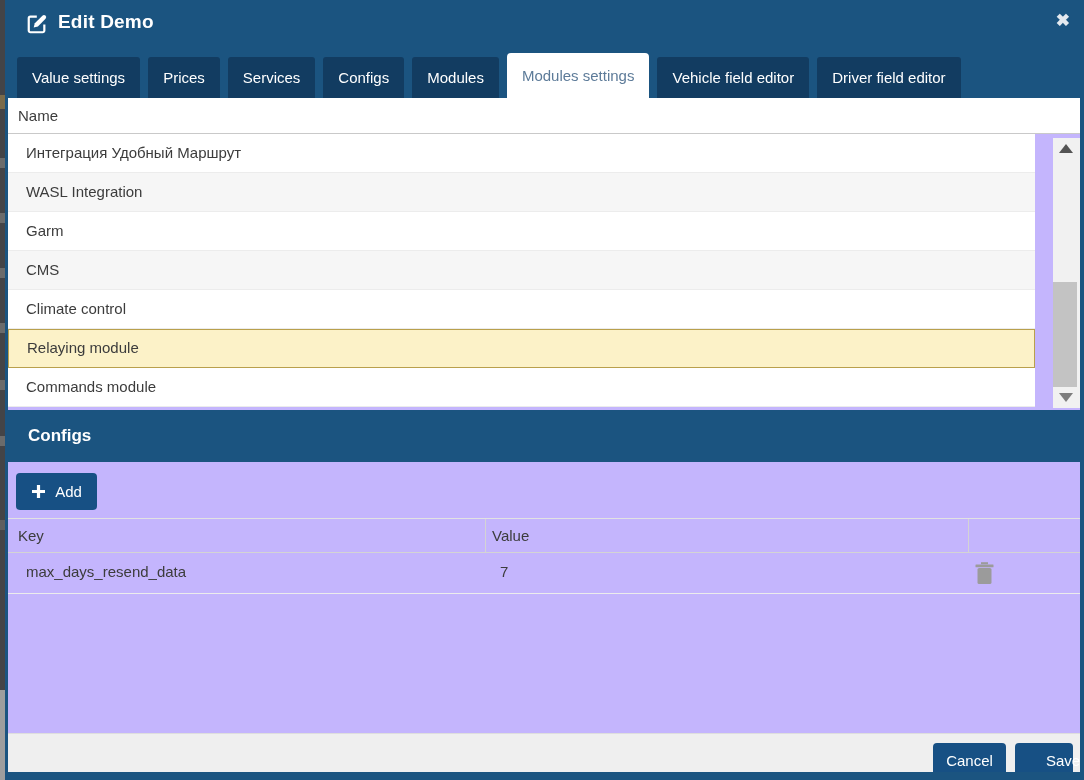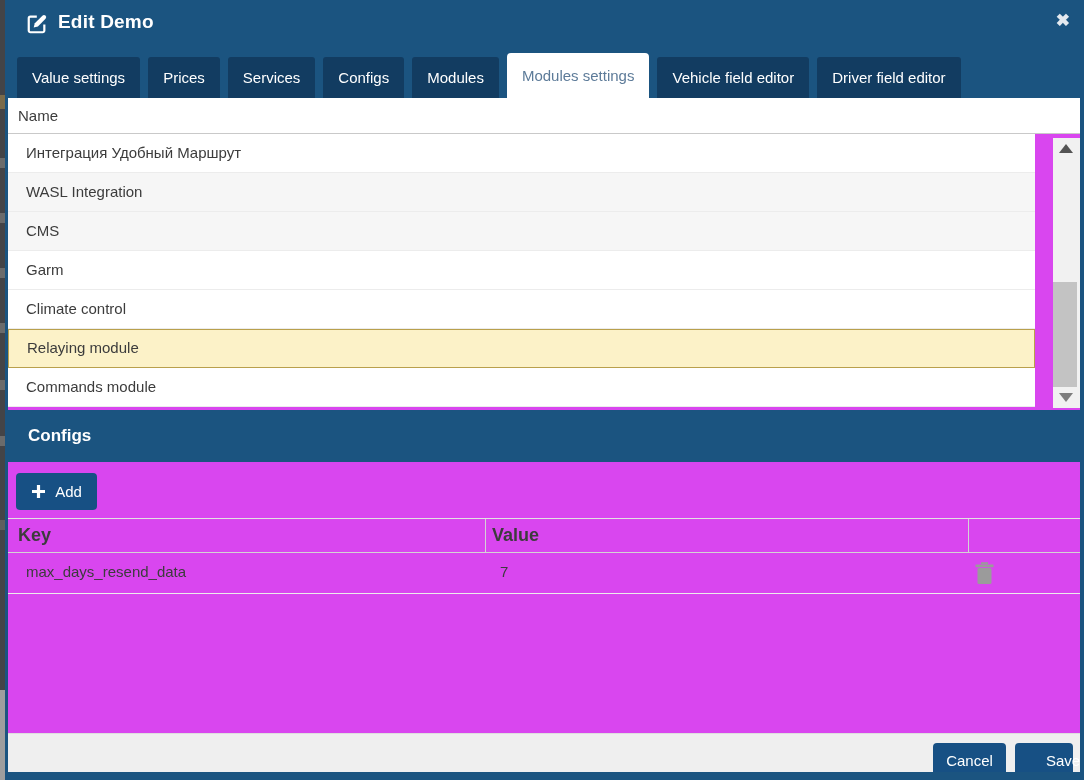--- a/index.html
+++ b/index.html
@@ -26,21 +26,21 @@
   
   .tabs { position:absolute; left:12px; top:57px; height:41px; display:flex; gap:8px;
           align-items:flex-end; }
   .tab { height:41px; line-height:41px; padding:0 15px; background:#123c61; color:#fff;
          font-size:15px; border-radius:3px 3px 0 0; cursor:pointer; white-space:nowrap; }
   .tab.active { background:#ffffff; color:#5d7b99; height:45px; line-height:45px;
                 border-radius:4px 4px 0 0; }
 
   
   .content { position:absolute; left:3px; top:98px; width:1072px; height:674px;
-             background:#d946ef; overflow:hidden; }
+             background:#c4b5fd; overflow:hidden; }
 
   .list-header { position:absolute; left:0; top:0; width:100%; height:36px; line-height:35px;
                  padding-left:10px; font-size:15px; color:#3c3c3c; background:#fff;
                  border-bottom:1px solid #c9c9c9; }
 
   .module-list { position:absolute; left:0; top:36px; width:1027px; }
   .list-item { height:39px; line-height:38px; padding-left:18px; font-size:15px; color:#3c3c3c;
                background:#fff; border-bottom:1px solid #ececec; cursor:pointer; }
   .list-item.striped { background:#f6f6f6; }
   .list-item.selected { background:#fcf2c8; border:1px solid #b9a04c; line-height:36px; }
@@ -60,21 +60,21 @@
                     background:#1b5480; color:#ffffff; font-size:17px; font-weight:600;
                     line-height:52px; padding-left:20px; }
   .add-btn { position:absolute; left:8px; top:375px; width:81px; height:37px;
              background:#175084; border:none; border-radius:4px; color:#fff; font-size:15px;
              font-family:"Liberation Sans", sans-serif; cursor:pointer;
              display:flex; align-items:center; justify-content:center; gap:9px; }
 
   
   .cfg-table-head { position:absolute; left:0; top:420px; width:1072px; height:35px;
                     display:flex; border-top:1px solid #e2e2e2; border-bottom:1px solid #d4d4d4; }
-  .cfg-th { font-size:18px; color:#3c3c3c; line-height:33px;font-weight:bold; }
+  .cfg-th { font-size:15px; color:#3c3c3c; line-height:33px; }
   .cfg-th.key   { width:477px; padding-left:10px; }
   .cfg-th.value { width:483px; padding-left:6px; border-left:1px solid #d4d4d4; }
   .cfg-th.actions { flex:1; border-left:1px solid #d4d4d4; }
 
   .cfg-row { position:absolute; left:0; top:456px; width:1072px; height:40px;
              border-bottom:1px solid #ececec; font-size:15px; color:#3c3c3c; }
   .cfg-key   { position:absolute; left:18px; top:9px; }
   .cfg-value { position:absolute; left:492px; top:9px; }
   .delete-btn { position:absolute; left:963px; top:7px; width:26px; height:26px; border:none;
                 background:transparent; cursor:pointer; padding:0; }
@@ -129,22 +129,22 @@
       <div class="tab">Driver field editor</div>
     </div>
 
     <div class="content">
 
       <div class="list-header">Name</div>
 
       <div class="module-list">
         <div class="list-item">Интеграция Удобный Маршрут</div>
         <div class="list-item striped">WASL Integration</div>
+        <div class="list-item">Garm</div>
         <div class="list-item striped">CMS</div>
-        <div class="list-item">Garm</div>
         <div class="list-item">Climate control</div>
         <div class="list-item selected">Relaying module</div>
         <div class="list-item">Commands module</div>
       </div>
 
       <div class="scrollbar">
         <div class="scroll-arrow scroll-up"></div>
         <div class="scroll-thumb"></div>
         <div class="scroll-arrow scroll-down"></div>
       </div>

